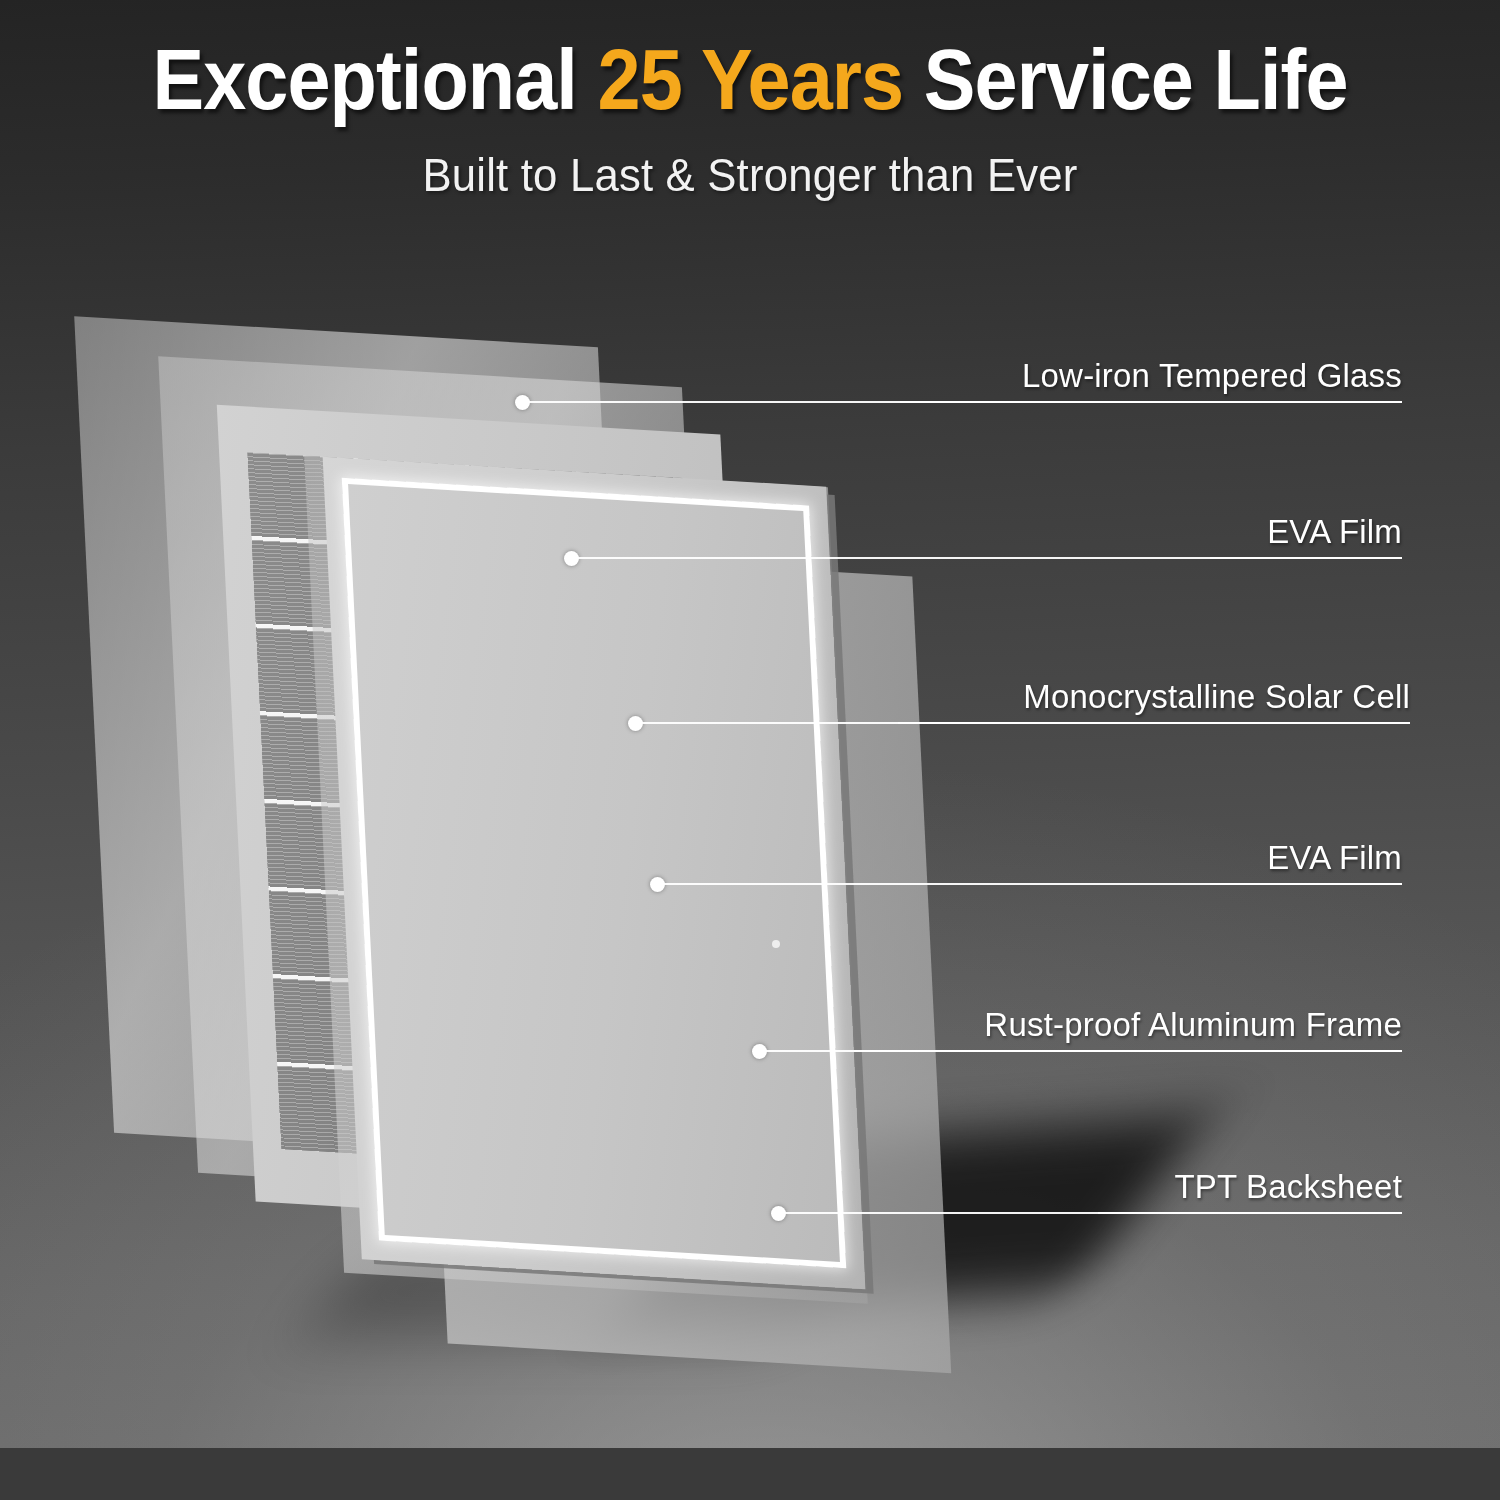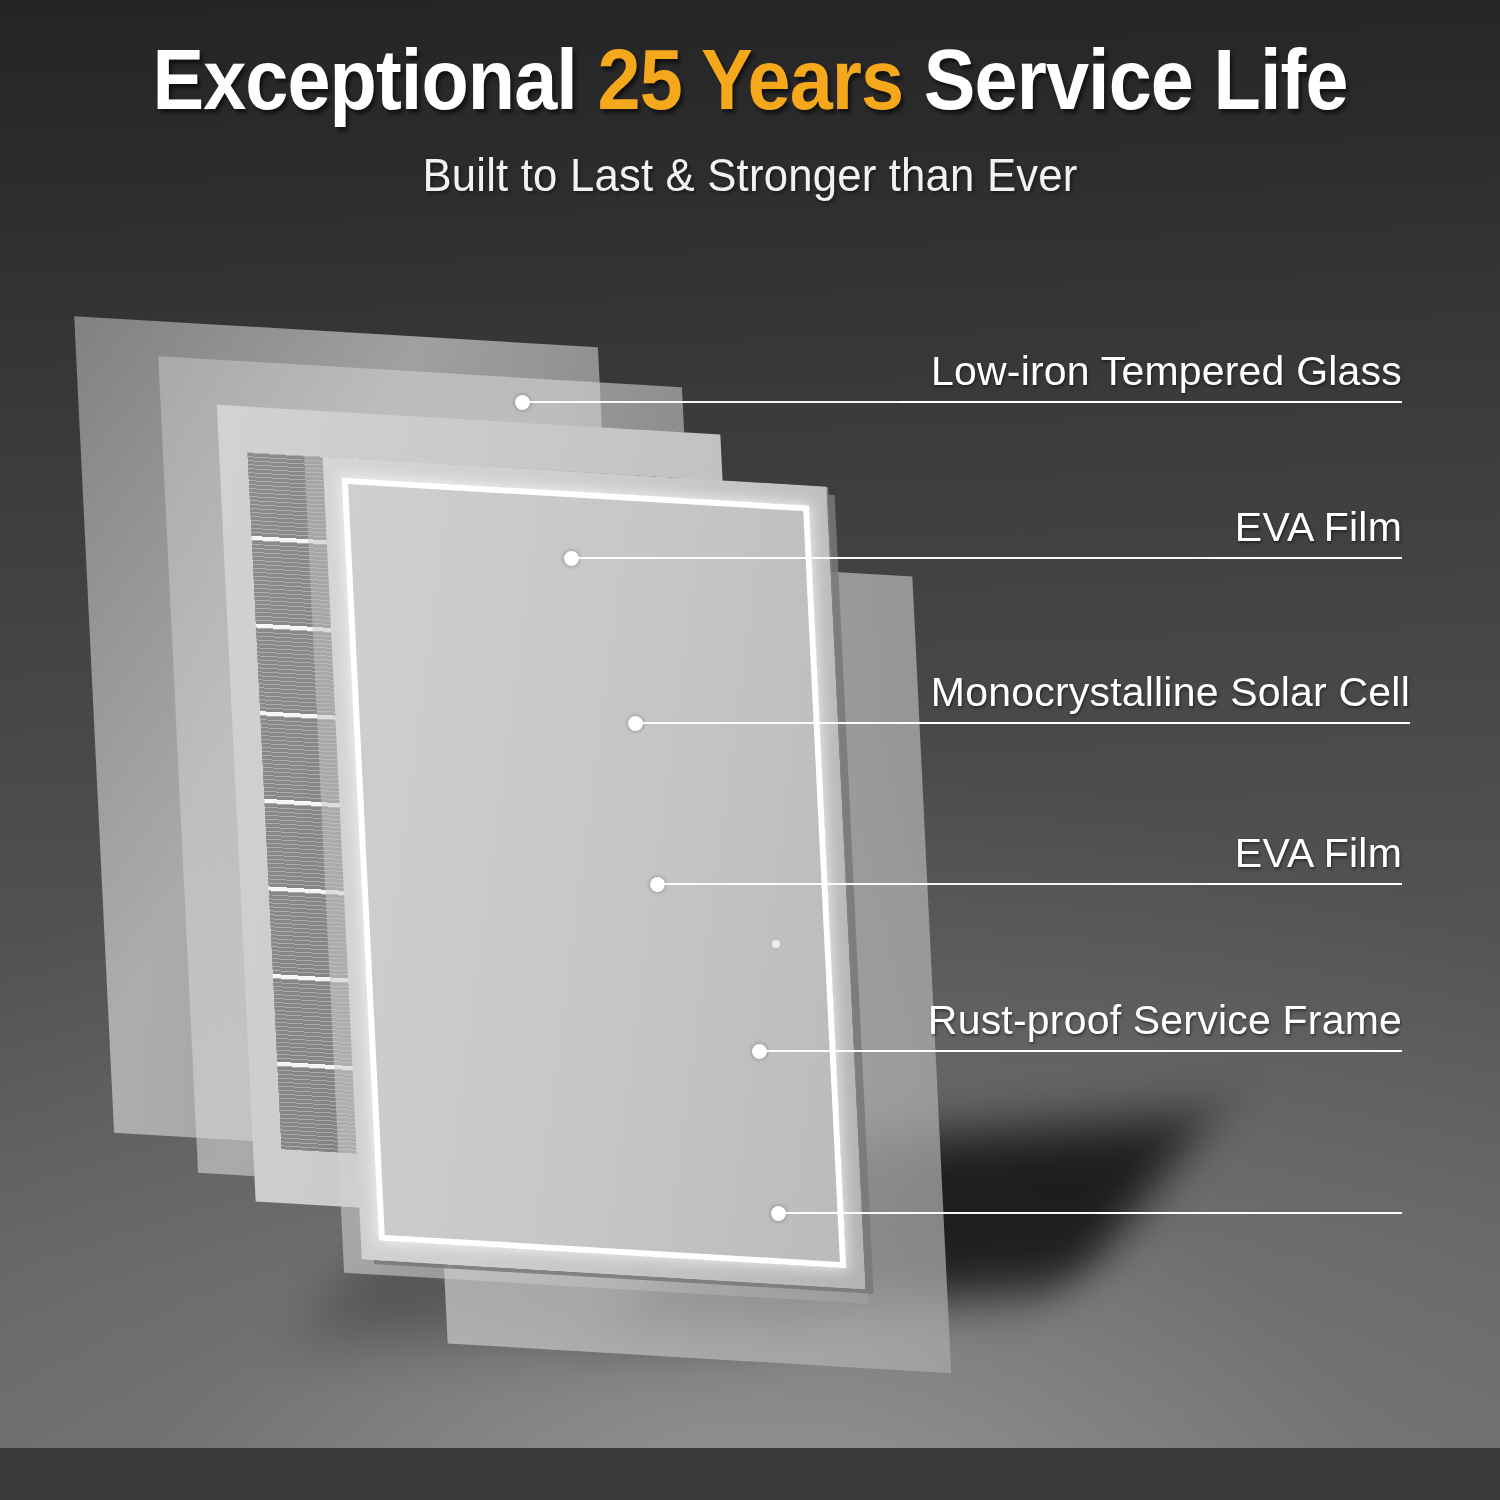--- a/index.html
+++ b/index.html
@@ -98,21 +98,21 @@
   .callout{position:absolute;}
   .callout .dot{
     position:absolute;width:15px;height:15px;border-radius:50%;
     background:#ffffff;box-shadow:0 0 4px rgba(0,0,0,.35);
   }
   .callout .lead{
     position:absolute;height:2px;background:#ffffff;opacity:.95;
   }
   .callout .label{
     position:absolute;right:0;bottom:6px;
-    font-size:41px;color:#ffffff;white-space:nowrap;letter-spacing:0.2px;
+    font-size:33px;color:#ffffff;white-space:nowrap;letter-spacing:0.2px;
     text-shadow:1px 2px 3px rgba(0,0,0,.45);
   }
   .callout .rule{
     position:absolute;right:0;height:2px;background:#ffffff;opacity:.95;
   }
   .tinydot{position:absolute;width:8px;height:8px;border-radius:50%;background:#f0f0f0;opacity:.95;}
 </style>
 </head>
 <body>
 
@@ -173,23 +173,24 @@
   <div class="callout" style="left:0;top:0;width:1500px;height:1500px;">
     <div class="dot" style="left:650px;top:877px;"></div>
     <div class="lead" style="left:663px;top:883px;width:739px;"></div>
     <div class="label" style="right:98px;bottom:623px;">EVA Film</div>
     <div class="rule" style="right:98px;top:883px;width:192px;"></div>
   </div>
 
   <div class="callout" style="left:0;top:0;width:1500px;height:1500px;">
     <div class="dot" style="left:752px;top:1044px;"></div>
     <div class="lead" style="left:765px;top:1050px;width:637px;"></div>
-    <div class="label" style="right:98px;bottom:456px;">Rust-proof Service Frame</div>
+    <div class="label" style="right:98px;bottom:456px;">Rust-proof Aluminum Frame</div>
     <div class="rule" style="right:98px;top:1050px;width:548px;"></div>
   </div>
 
   <div class="callout" style="left:0;top:0;width:1500px;height:1500px;">
     <div class="dot" style="left:771px;top:1206px;"></div>
     <div class="lead" style="left:784px;top:1212px;width:618px;"></div>
+    <div class="label" style="right:98px;bottom:294px;">TPT Backsheet</div>
     <div class="rule" style="right:98px;top:1212px;width:304px;"></div>
   </div>
 
 </div>
 
 </body></html>

